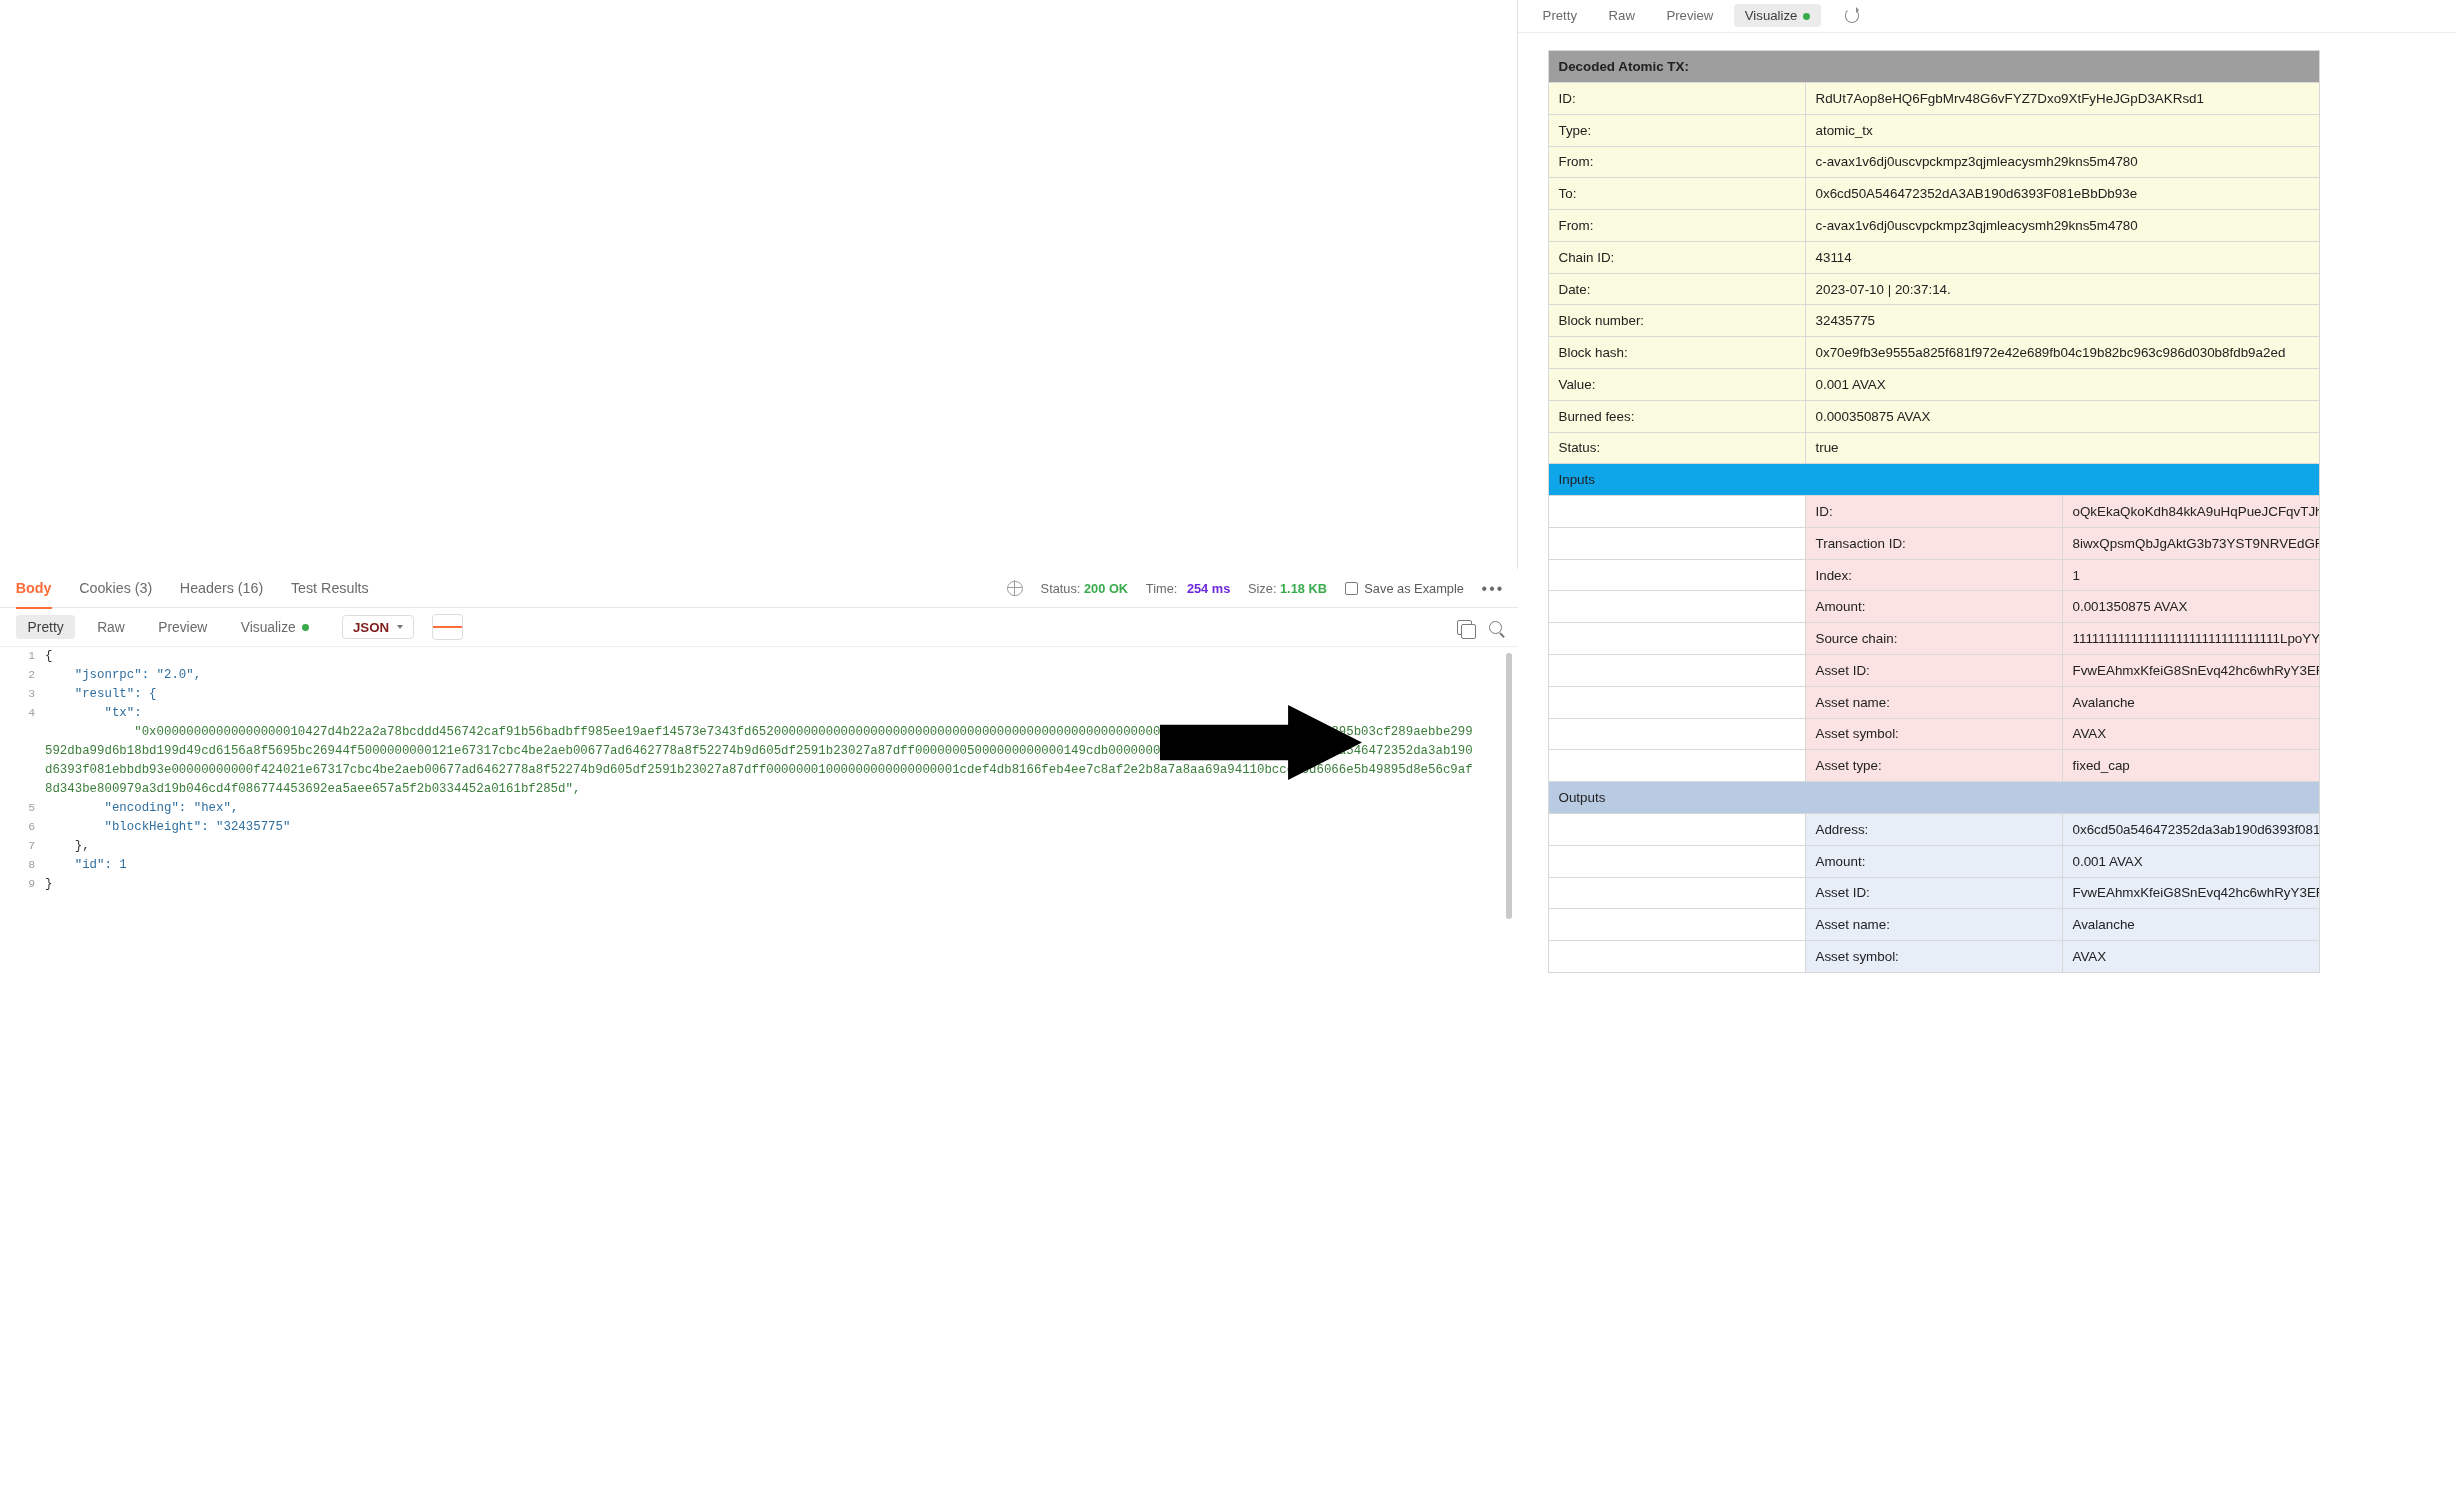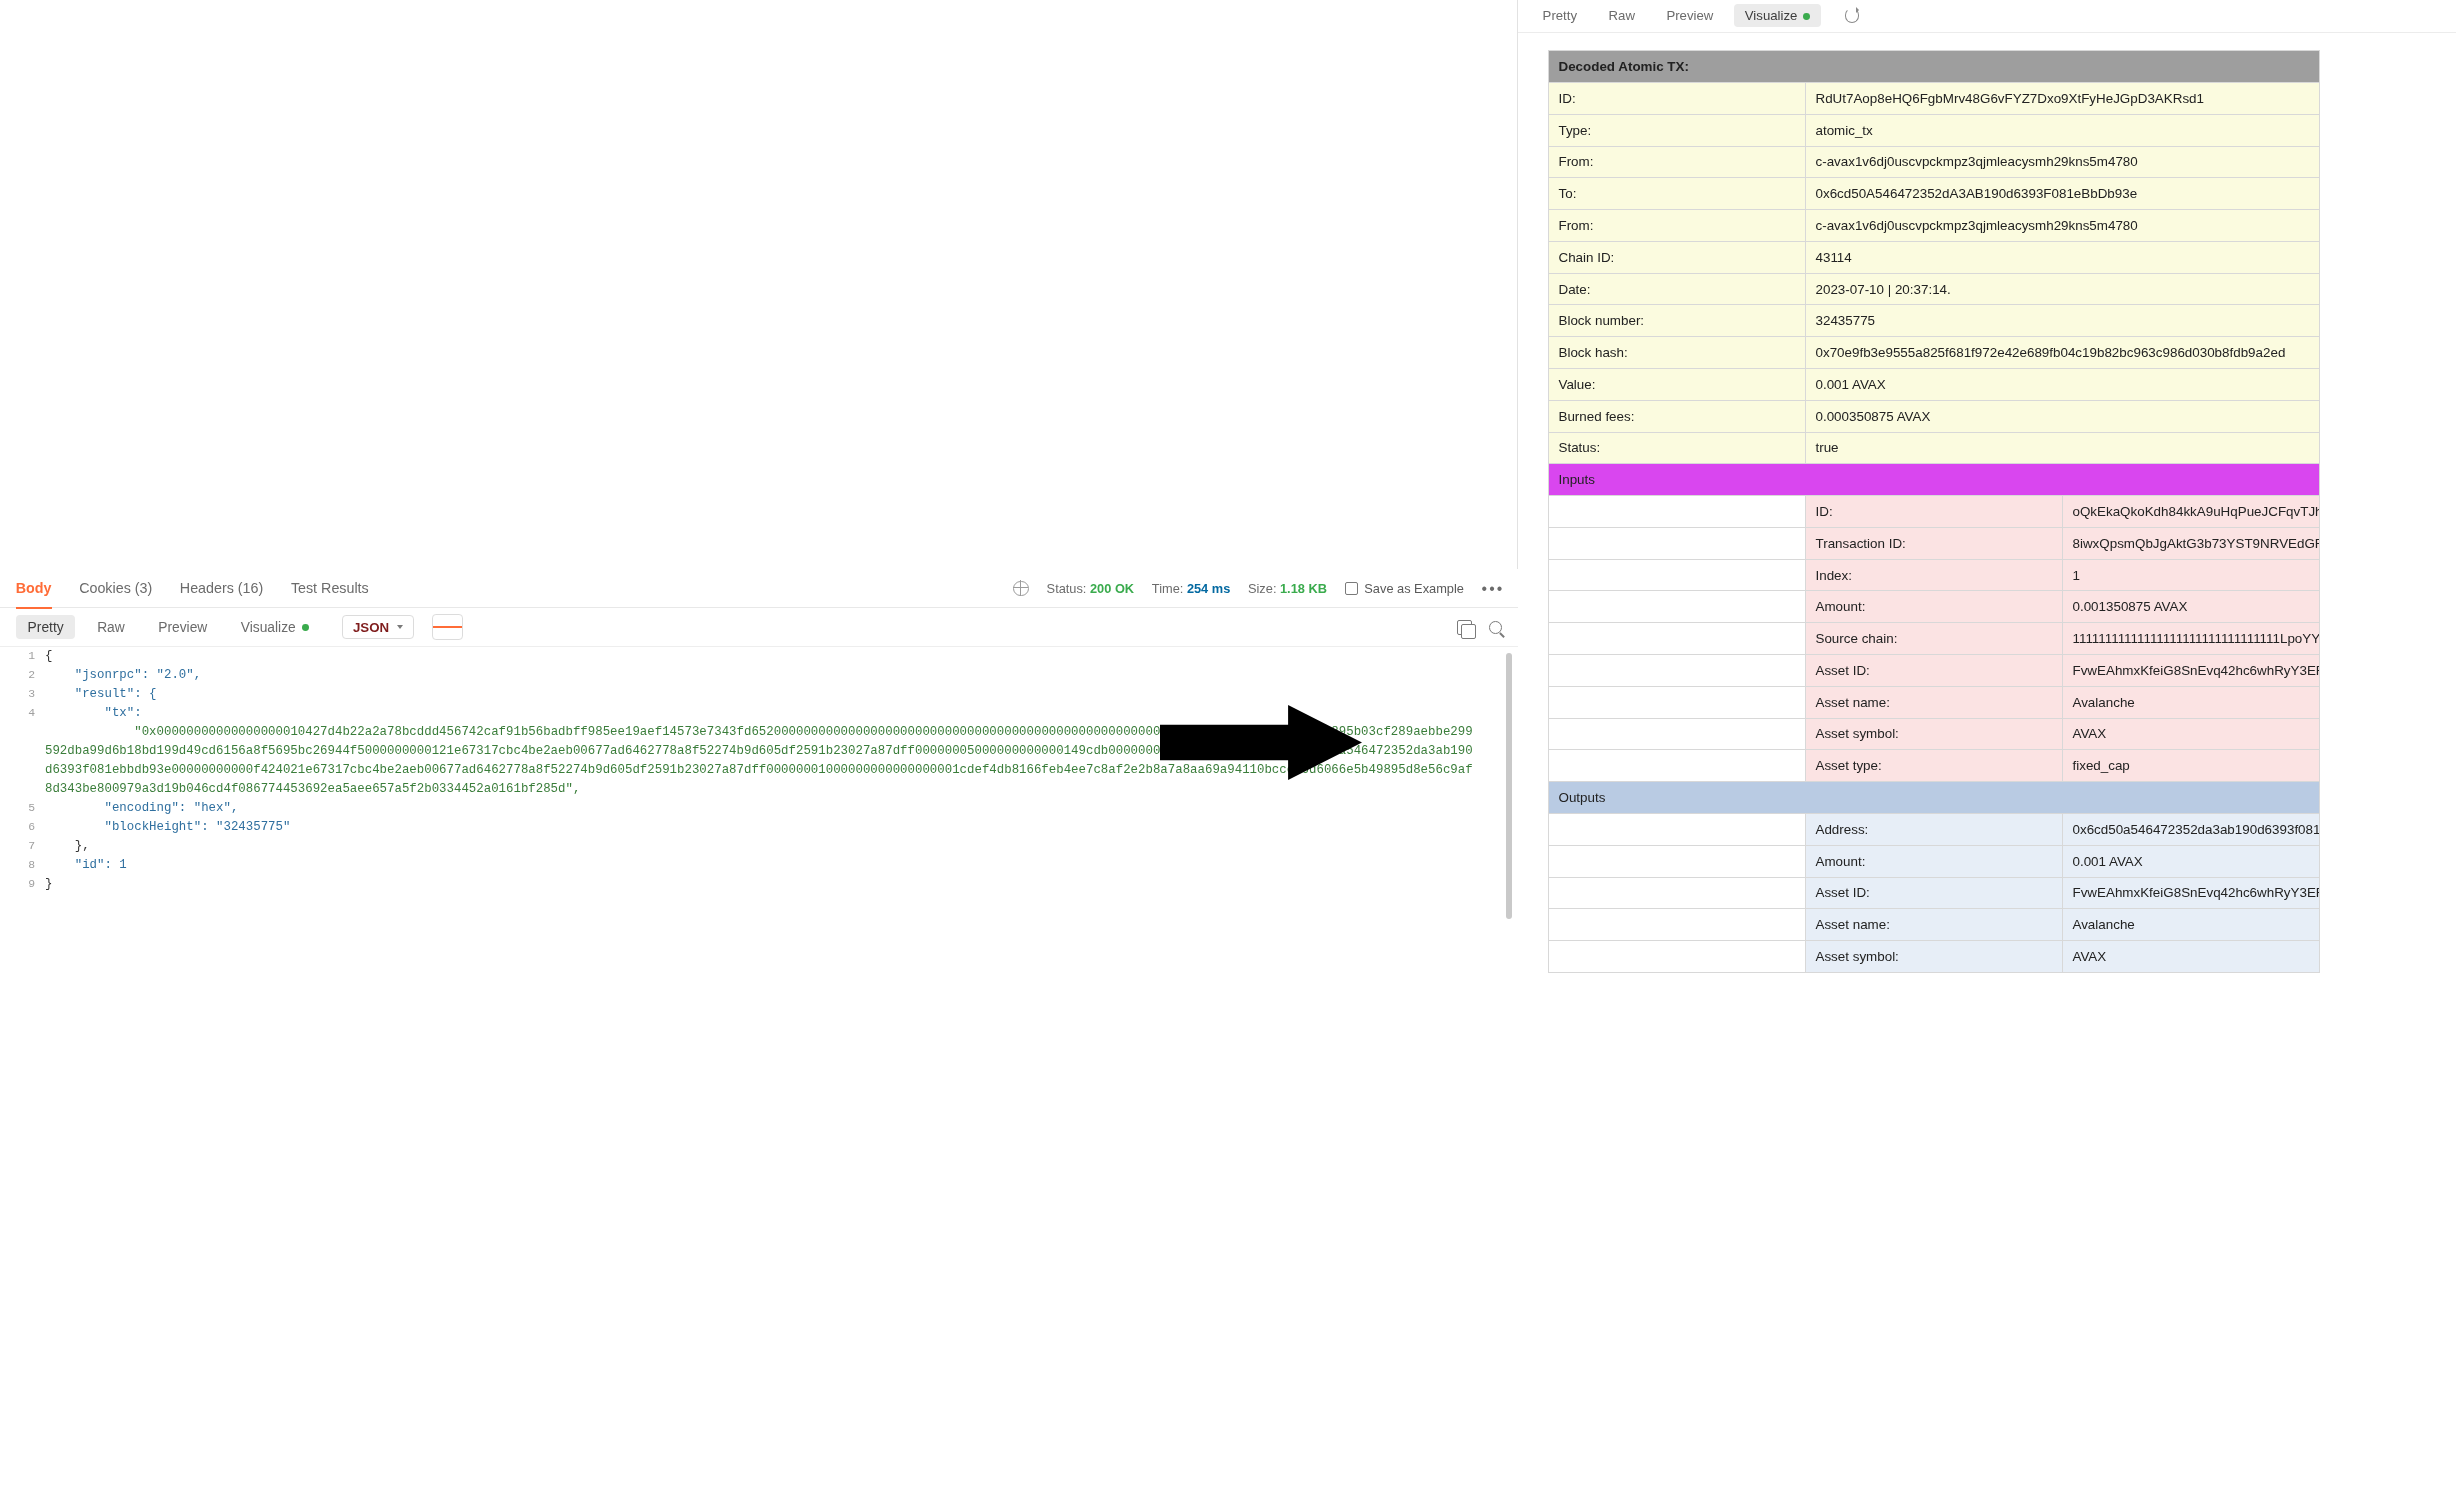--- a/index.html
+++ b/index.html
@@ -33,21 +33,21 @@
   .resp-tab.active::after {
     content: ""; position: absolute; left: 0; right: 0; bottom: -1px;
     height: 2px; background: #ff6c37;
   }
   .resp-meta {
     position: absolute; right: 13.8px; top: 0; height: 39px;
     display: flex; align-items: center; gap: 17.7px; font-size: 12.8px; color: #6b6b6b;
   }
   .resp-meta .k { color: #6b6b6b; }
   .resp-meta .v-ok { color: #3aab4d; font-weight: 600; }
-  .resp-meta .v-time { color: #0369a1; font-weight: 600; }
+  .resp-meta .v-time { color: #6d28d9; font-weight: 600; margin-left: 6px; }
   .resp-meta .v-size { color: #3aab4d; font-weight: 600; }
   .globe-ico { width: 15.8px; height: 15.8px; border-radius: 50%; border: 1.6px solid #9b9b9b; position: relative; display:inline-block;}
   .globe-ico::before { content:""; position:absolute; left: 5.9px; top:-1.6px; width:2px; height:15.8px; border-left:1.6px solid #9b9b9b; border-right:0;}
   .globe-ico::after { content:""; position:absolute; left:-1.6px; top:5.9px; width:15.8px; height:2px; border-top:1.6px solid #9b9b9b;}
   .save-ex { display: flex; align-items: center; gap: 5.9px; color: #5a5a5a; cursor: pointer; }
   .save-ico { width: 13.8px; height: 13.8px; border: 1.6px solid #7a7a7a; border-radius: 2px; }
   .dots { letter-spacing: 2px; color: #6b6b6b; font-size: 15.8px; cursor: pointer; }
 
   .fmt-bar {
     position: relative; height: 39px; display: flex; align-items: center;
@@ -111,21 +111,21 @@
     content: ""; position: absolute; right: -1px; top: -2px;
     border-left: 3.9px solid #8a8a8a; border-top: 3px solid transparent; border-bottom: 3px solid transparent;
   }
 
   .viz-body { padding: 17.7px 29.6px 0 29.6px; }
   table.tx { width: 772px; border-collapse: collapse; table-layout: fixed; }
   table.tx td { border: 1px solid #d8d8d8; font-size: 13.4px; color: #222; padding: 7.9px 9.9px; height: 29.6px; overflow: hidden; white-space: nowrap; text-overflow: clip;}
   .hdr-main td { background: #9e9e9e; color: #1c1c1c; font-weight: bold; font-size: 15px; padding: 8.9px 9.9px; }
   .kv-row td { background: #fbfbdf; }
   .kv-row td.k { width: 148px; }
-  .sec-inputs td { background: #d946ef; font-size: 13.6px; padding: 7.9px 9.9px; }
+  .sec-inputs td { background: #0ea5e9; font-size: 13.6px; padding: 7.9px 9.9px; }
   .in-row td { background: #fbe3e3; }
   .in-row td.pad { width: 87px; background: #ffffff; border-left: 1px solid #d8d8d8;}
   .in-row td.k { width: 197px; }
   .sec-outputs td { background: #b9cbe3; font-size: 13.6px; padding: 7.9px 9.9px; }
   .out-row td { background: #e7eef7; }
   .out-row td.pad { width: 87px; background: #ffffff; }
   .out-row td.k { width: 197px; }
 </style>
 </head>
 <body>

